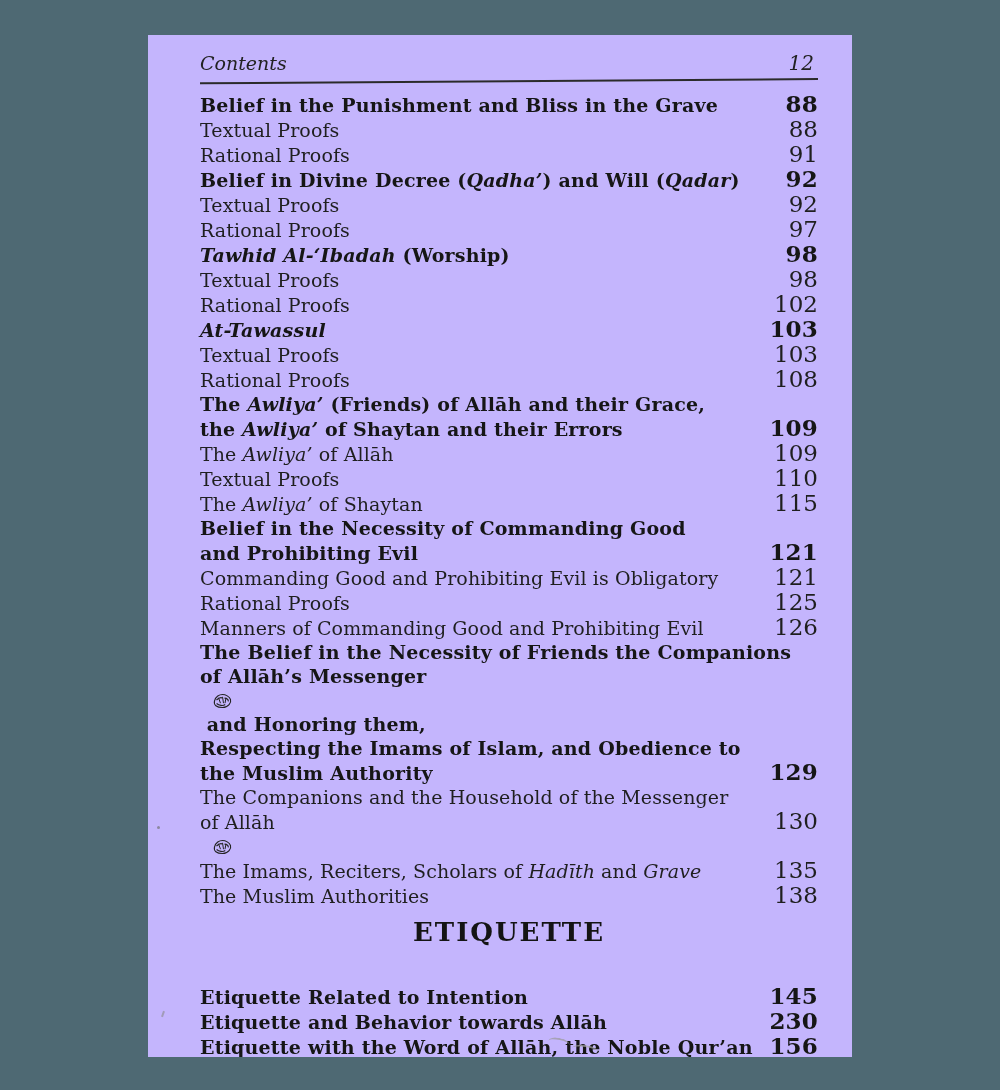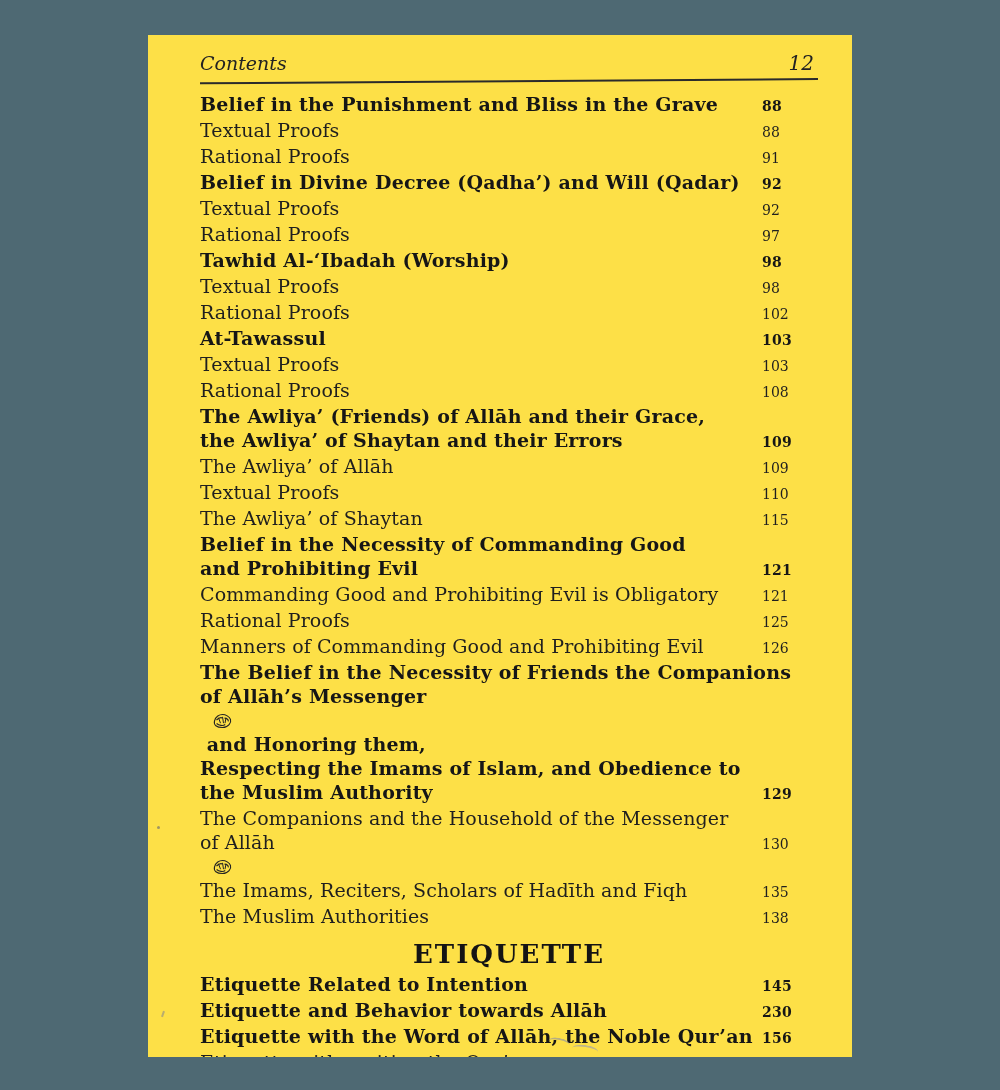--- a/index.html
+++ b/index.html
@@ -7,21 +7,21 @@
     width:1000px;height:1090px;
     background:#4e6973;
     overflow:hidden;
     font-family:"DejaVu Serif","Liberation Serif",serif;
     position:relative;
   }
   .page{
     position:absolute;
     left:148px;top:35px;
     width:704px;height:1022px;
-    background:#fde047;
+    background:#c4b5fd;
     overflow:hidden;
   }
   .content{
     padding:16px 34px 0 52px;
     color:#1f1f1f;
   }
   
   .hdr{
     display:flex;
     align-items:flex-end;
@@ -55,33 +55,35 @@
     font-size:19px;
   }
   .toc-line{
     flex:1;
     white-space:pre;
     letter-spacing:0.1px;
   }
   .toc-num{
     flex:none;
     width:56px;
-    font-size:14px;
+    text-align:right;
+    font-size:23px;
   }
   .b{font-weight:bold;color:#161616;letter-spacing:0.2px;}
-  .i{}
+  .i{font-style:italic;}
   
   .sec-heading{
     text-align:center;
     font-weight:bold;
     font-size:26px;
     letter-spacing:2px;
     color:#141414;
     line-height:36px;
     margin-top:6px;
+    margin-bottom:34px;
   }
   
   .saw-icon{
     display:inline-block;
     width:20px;height:18px;
     vertical-align:-3px;
   }
   
   .speck1{
     position:absolute;left:9px;top:791px;
@@ -239,21 +241,21 @@
           <span class="toc-line"><span>of Allāh </span>
   <span class="saw-icon"><svg viewBox="0 0 20 18" width="20" height="18" aria-hidden="true">
     <path d="M2.5 9c1-4.5 5-6.5 8-6.5s7 2 8 5-2 8-8 8-9-2.5-8-6.5z" fill="none" stroke="#232323" stroke-width="1.1"></path>
     <path d="M4.5 8c2-2 4-3 6-2 m2 .2c2 0 4 1.2 3.8 3.2 M4.6 11.5c2.4 2 6.4 2.8 8.6 1" fill="none" stroke="#232323" stroke-width="1.2"></path>
     <path d="M6.5 5.8l2 5.4 M10.5 4.8l1 6.4 M14 5.8l-1 5.4" fill="none" stroke="#232323" stroke-width="1"></path>
   </svg></span>
 </span>
           <span class="toc-num">130</span>
         </div>
         <div class="toc-row">
-          <span class="toc-line"><span>The Imams, Reciters, Scholars of </span><span class="i">Hadīth</span><span> and </span><span class="i">Fiqh</span></span>
+          <span class="toc-line"><span>The Imams, Reciters, Scholars of </span><span class="i">Hadīth</span><span> and </span><span class="i">Grave</span></span>
           <span class="toc-num">135</span>
         </div>
         <div class="toc-row">
           <span class="toc-line"><span>The Muslim Authorities</span></span>
           <span class="toc-num">138</span>
         </div>
       </div>
 
     <div class="sec-heading">ETIQUETTE</div>
 

